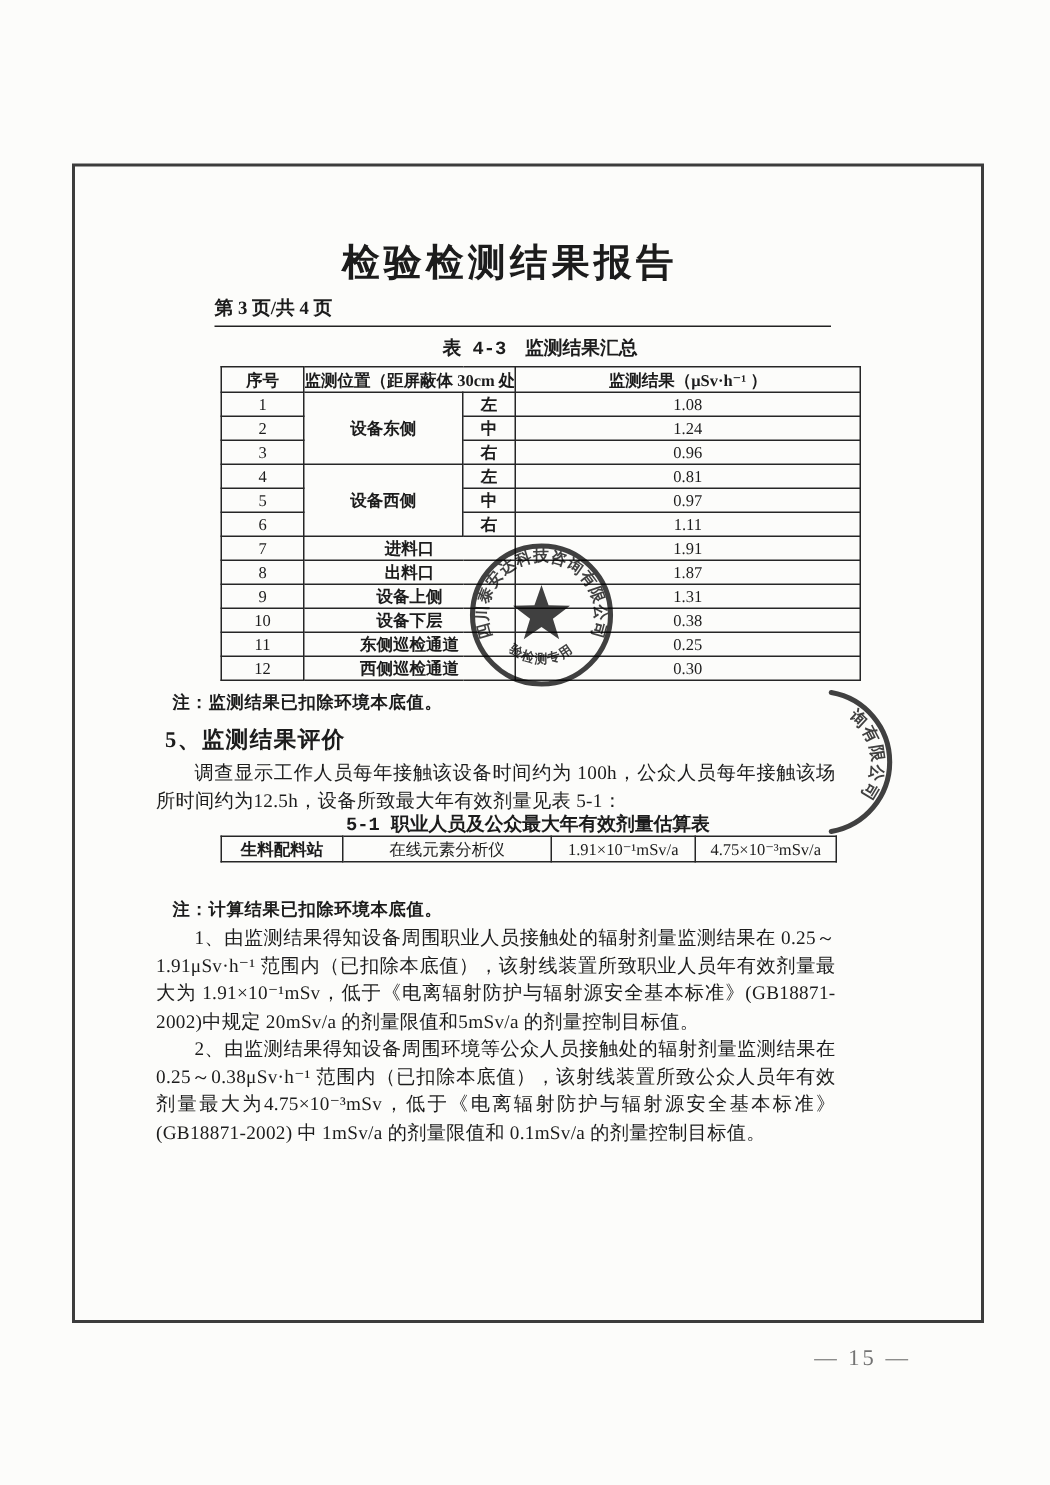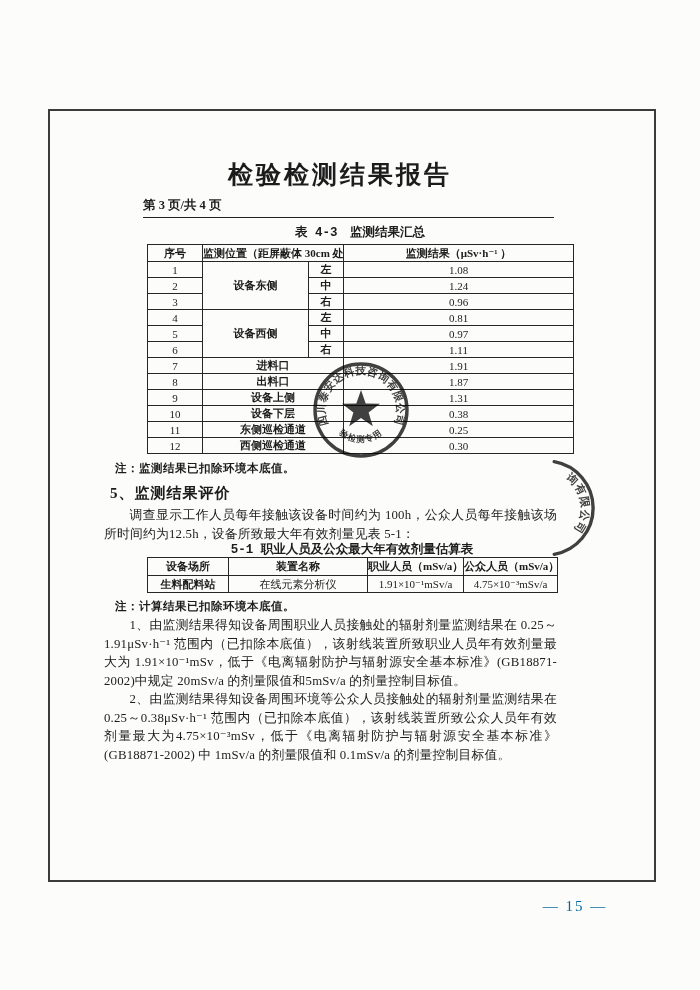--- a/index.html
+++ b/index.html
@@ -48,21 +48,21 @@
   }
   .bodytext{
     left:104px;width:453px;font-size:12.8px;line-height:18.5px;
     text-align:justify;letter-spacing:.2px;
   }
   .intro{top:506px;}
   .paras{top:616px;}
   .bodytext p{margin:0;text-indent:2em;}
   .footer-num{
     left:528px;top:898px;width:94px;text-align:center;
-    font-size:15px;letter-spacing:2px;color:#0369a1;
+    font-size:15px;letter-spacing:2px;color:#737373;
   }
   .stamp-layer{
     left:0;top:0;width:700px;height:990px;
     mix-blend-mode:multiply;opacity:.88;pointer-events:none;
   }
   .ink{stroke:#262626;fill:none;}
   .ink-text{fill:#262626;font-family:"Liberation Sans","DejaVu Sans",sans-serif;font-weight:bold;}
 </style>
 </head>
 <body>
@@ -166,26 +166,20 @@
 <div class="abs tbl-caption cap51">5-1 职业人员及公众最大年有效剂量估算表</div>
 
 <table class="abs t51">
   <colgroup>
       <col style="width:81px">
       <col style="width:139px">
       <col style="width:96px">
       <col style="width:94px">
     </colgroup>
   <tbody>
-      <tr class="hdr">
-    <td>设备场所</td>
-    <td>装置名称</td>
-    <td>职业人员（mSv/a）</td>
-    <td>公众人员（mSv/a）</td>
-  </tr>
   <tr>
     <td class="c0">生料配料站</td>
     <td>在线元素分析仪</td>
     <td>1.91×10⁻¹mSv/a</td>
     <td>4.75×10⁻³mSv/a</td>
   </tr>
 </tbody>
   </table>
 
 <div class="abs note note2">注：计算结果已扣除环境本底值。</div>

